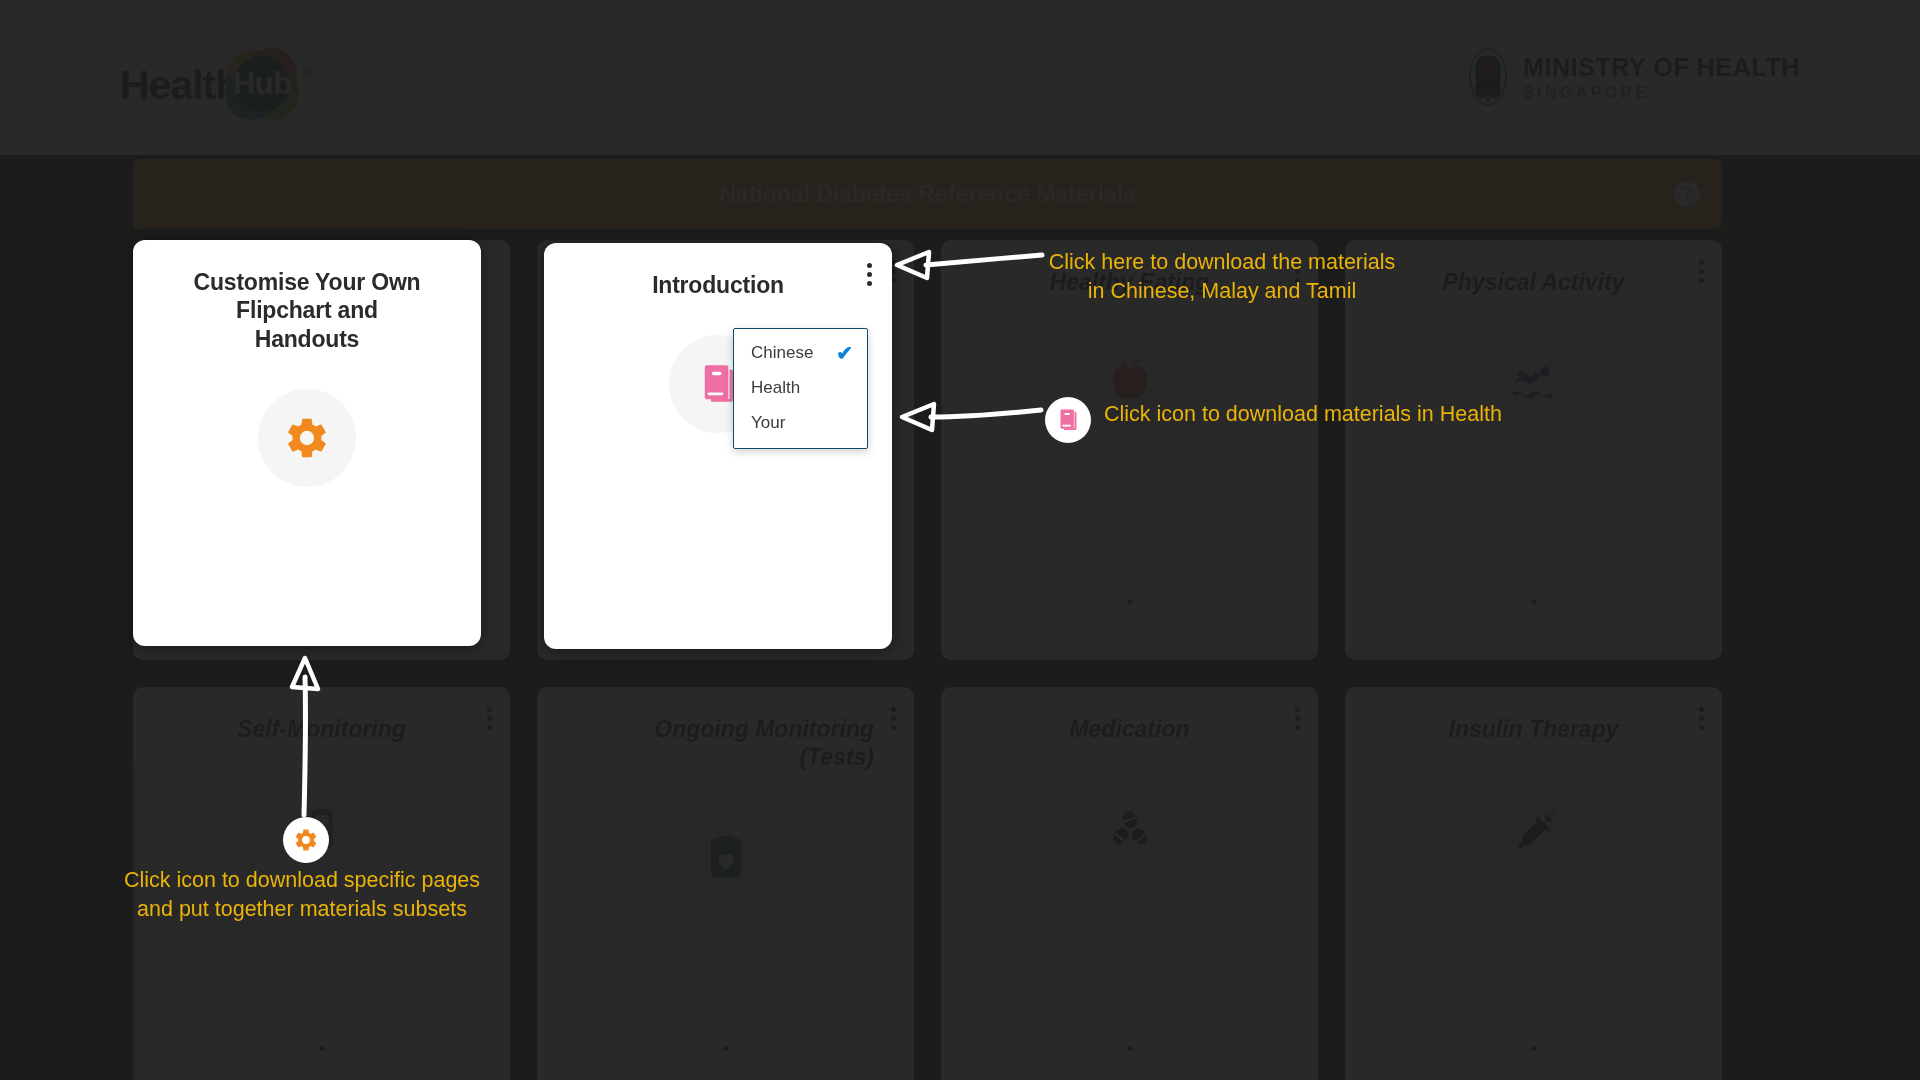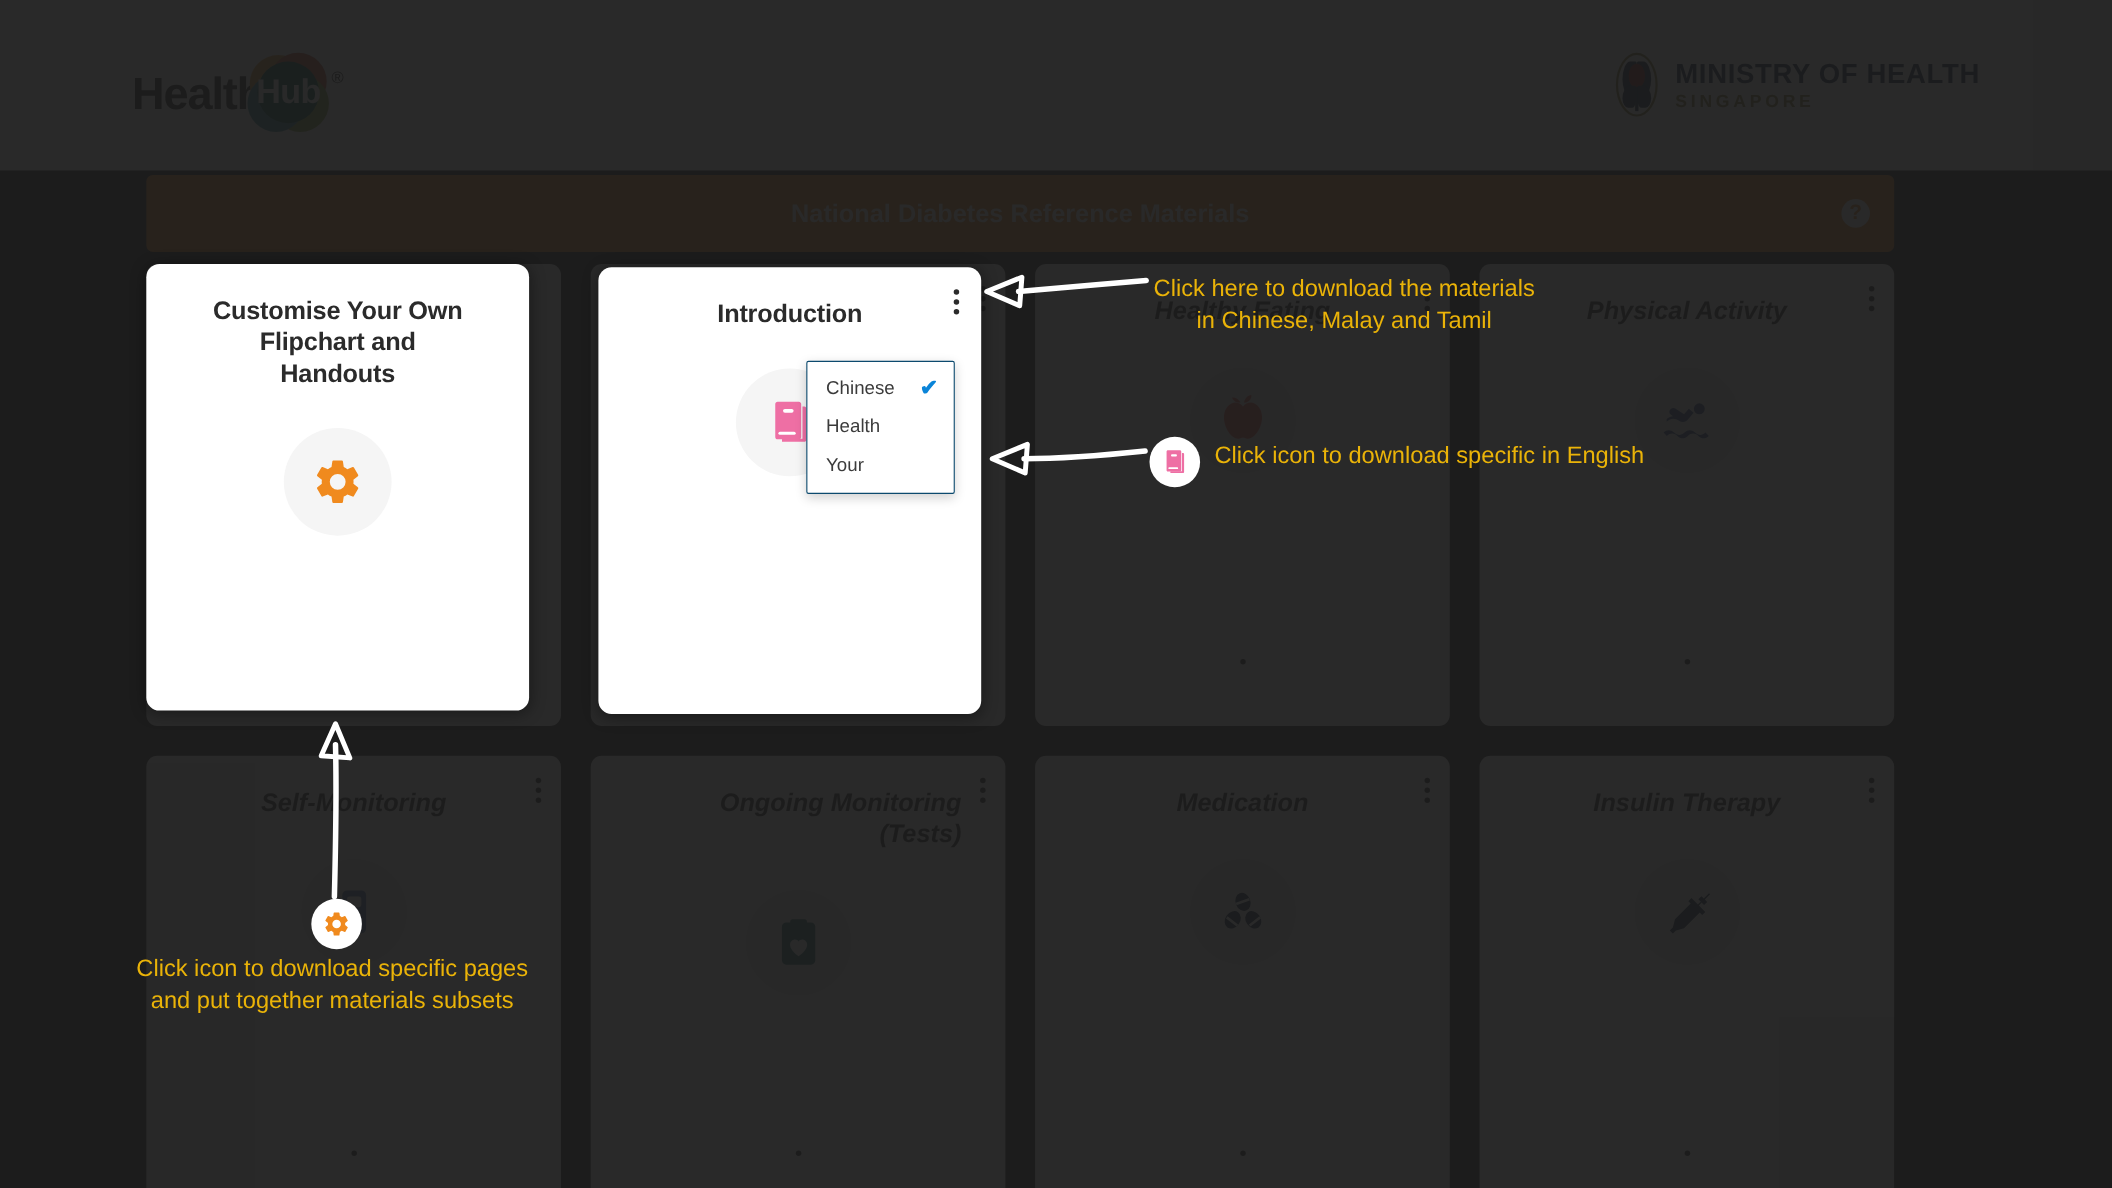--- a/index.html
+++ b/index.html
@@ -410,17 +410,17 @@
   </div>
 
   <div class="bubble-icon" id="bubble-gear">
     <svg width="26" height="26" viewBox="0 0 24 24">
       <path fill="#f08a1e" d="M19.14 12.94a7.4 7.4 0 0 0 .06-.94 7.4 7.4 0 0 0-.06-.94l2.03-1.58a.5.5 0 0 0 .12-.64l-1.92-3.32a.5.5 0 0 0-.6-.22l-2.39.96a7.2 7.2 0 0 0-1.63-.94l-.36-2.54a.5.5 0 0 0-.5-.42h-3.84a.5.5 0 0 0-.5.42l-.36 2.54a7.4 7.4 0 0 0-1.63.94l-2.39-.96a.5.5 0 0 0-.6.22L2.65 8.84a.5.5 0 0 0 .12.64l2.03 1.58a7.6 7.6 0 0 0 0 1.88L2.77 14.52a.5.5 0 0 0-.12.64l1.92 3.32a.5.5 0 0 0 .6.22l2.39-.96c.5.39 1.05.71 1.63.94l.36 2.54a.5.5 0 0 0 .5.42h3.84a.5.5 0 0 0 .5-.42l.36-2.54a7.2 7.2 0 0 0 1.63-.94l2.39.96a.5.5 0 0 0 .6-.22l1.92-3.32a.5.5 0 0 0-.12-.64l-2.03-1.58ZM12 15.6A3.6 3.6 0 1 1 12 8.4a3.6 3.6 0 0 1 0 7.2Z"></path>
     </svg>
   </div>
 
   <div class="callout-text" id="callout-1">Click here to download the materials
 in Chinese, Malay and Tamil</div>
-  <div class="callout-text" id="callout-2">Click icon to download specific in English</div>
+  <div class="callout-text" id="callout-2">Click icon to download materials in Health</div>
   <div class="callout-text" id="callout-3">Click icon to download specific pages
 and put together materials subsets</div>
 
 </div>
 
 </body></html>

